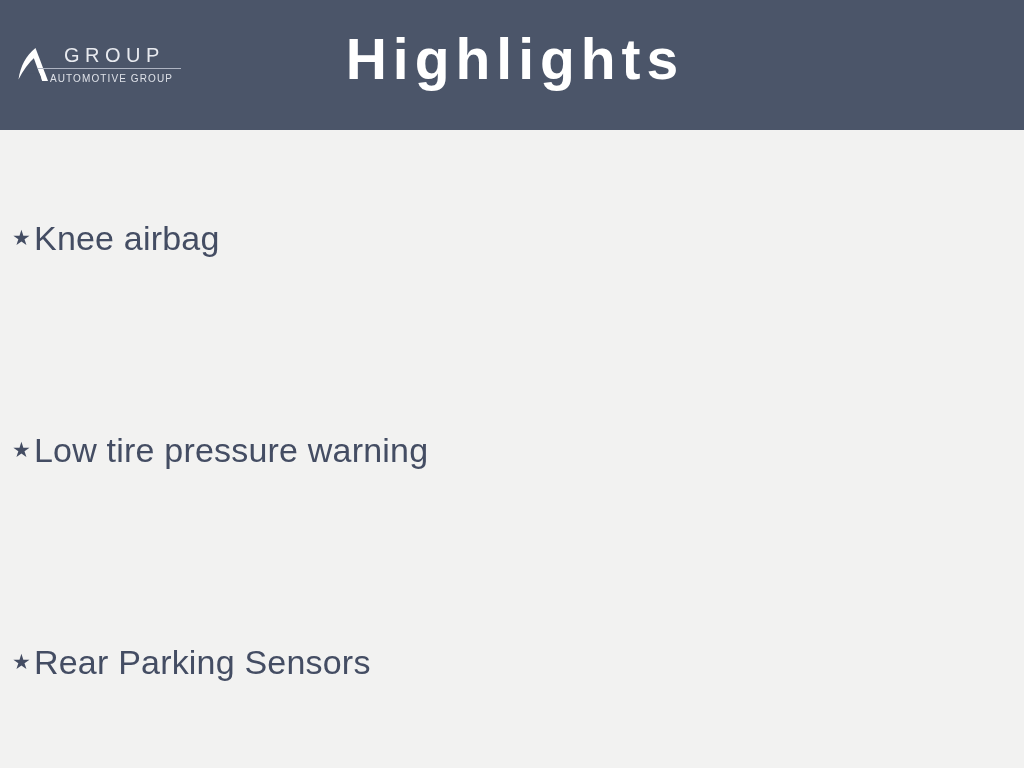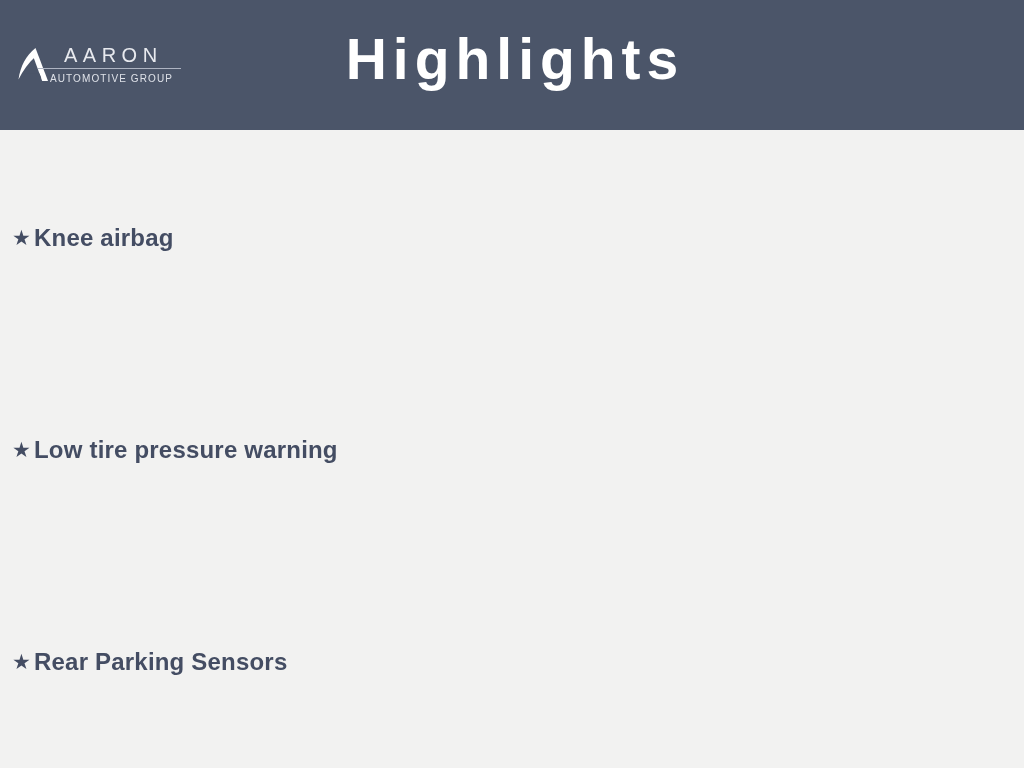--- a/index.html
+++ b/index.html
@@ -133,22 +133,22 @@
     color:#444d63;
     font-size:21px;
     line-height:38px;
     text-align:left;
   }
 
   .bullet-label {
     flex:0 0 auto;
     color:#444d63;
     font-family:"Liberation Sans", sans-serif;
-    font-size:24px;
-    font-weight:700;
+    font-size:34px;
+    font-weight:400;
     letter-spacing:0.2px;
     line-height:38px;
   }
 </style>
 </head>
 <body>
 
 <div class="slide">
 
   <div class="header-band"></div>
@@ -157,21 +157,21 @@
 
   <div class="logo">
     <span class="logo-mark">
       <svg width="40" height="38" viewBox="0 0 40 38" xmlns="http://www.w3.org/2000/svg">
         <path d="M23.5 2 L36 35 L30.2 35 L21.2 10.5 Z" fill="#ffffff"></path>
         <path d="M23.5 2 C14 9.5 8.5 20 6.5 33.5 C11 24.5 16.5 16.5 23.5 10.4 Z" fill="#ffffff"></path>
         <path d="M13.5 27.5 L27.5 27.5 L29.2 32 L11.2 32 Z" fill="#4b5569"></path>
       </svg>
     </span>
     <span class="logo-text">
-      <span class="logo-name">AARON</span>
+      <span class="logo-name">GROUP</span>
       <span class="logo-rule"></span>
       <span class="logo-sub">AUTOMOTIVE GROUP</span>
     </span>
   </div>
 
   <div class="content">
 
     <div class="bullet-row r0">
       <span class="bullet-star">★</span>
       <span class="bullet-label">Knee airbag</span>

